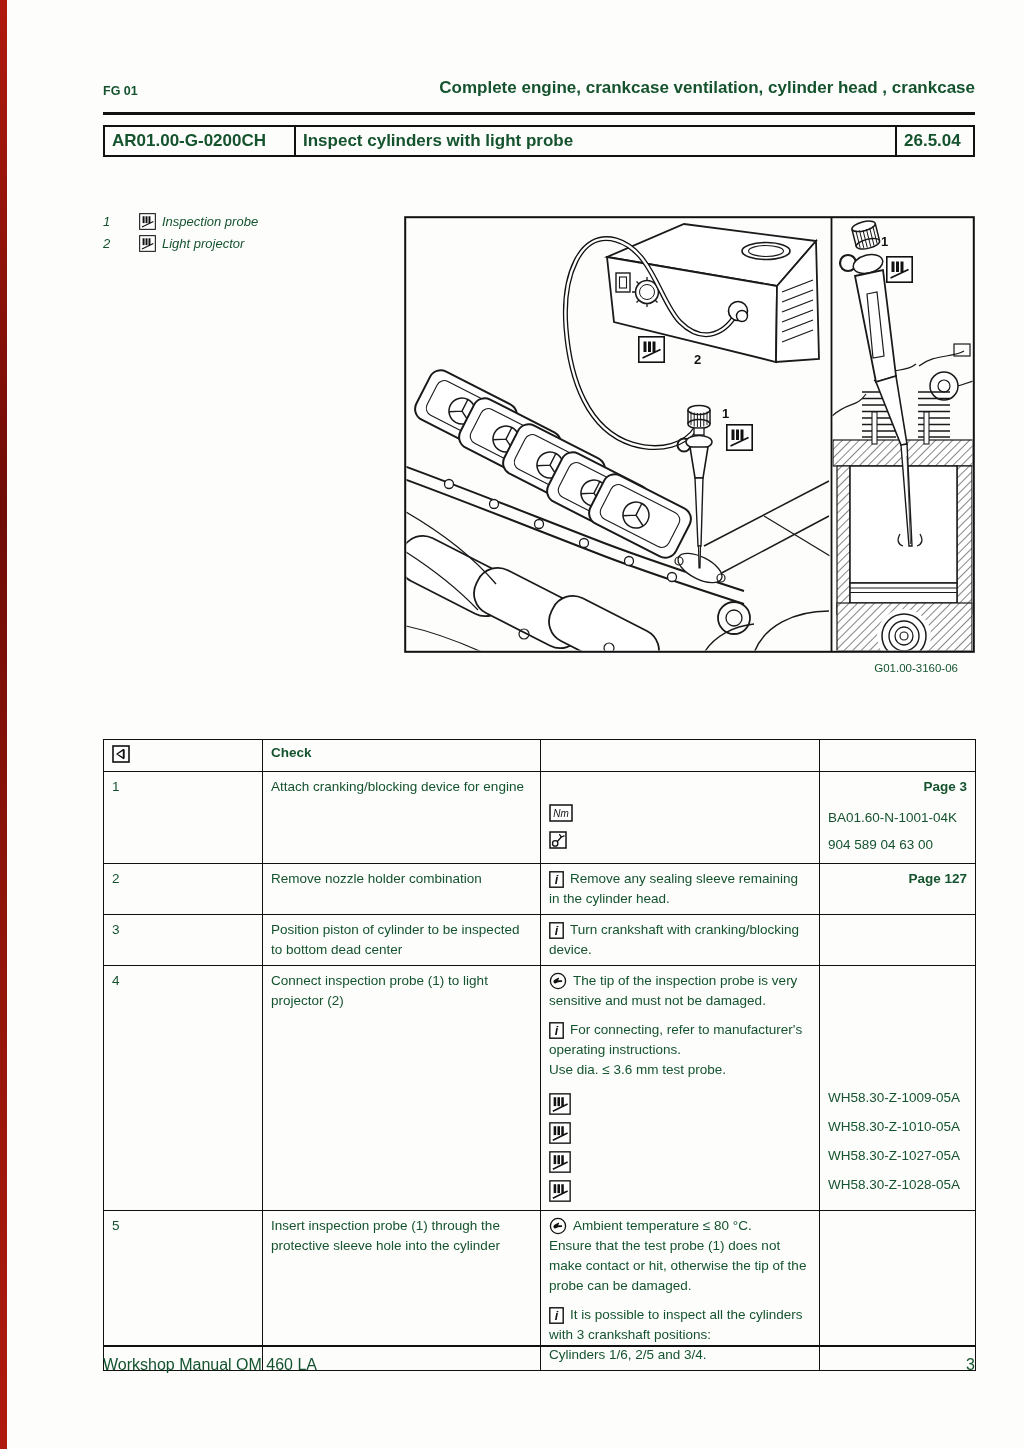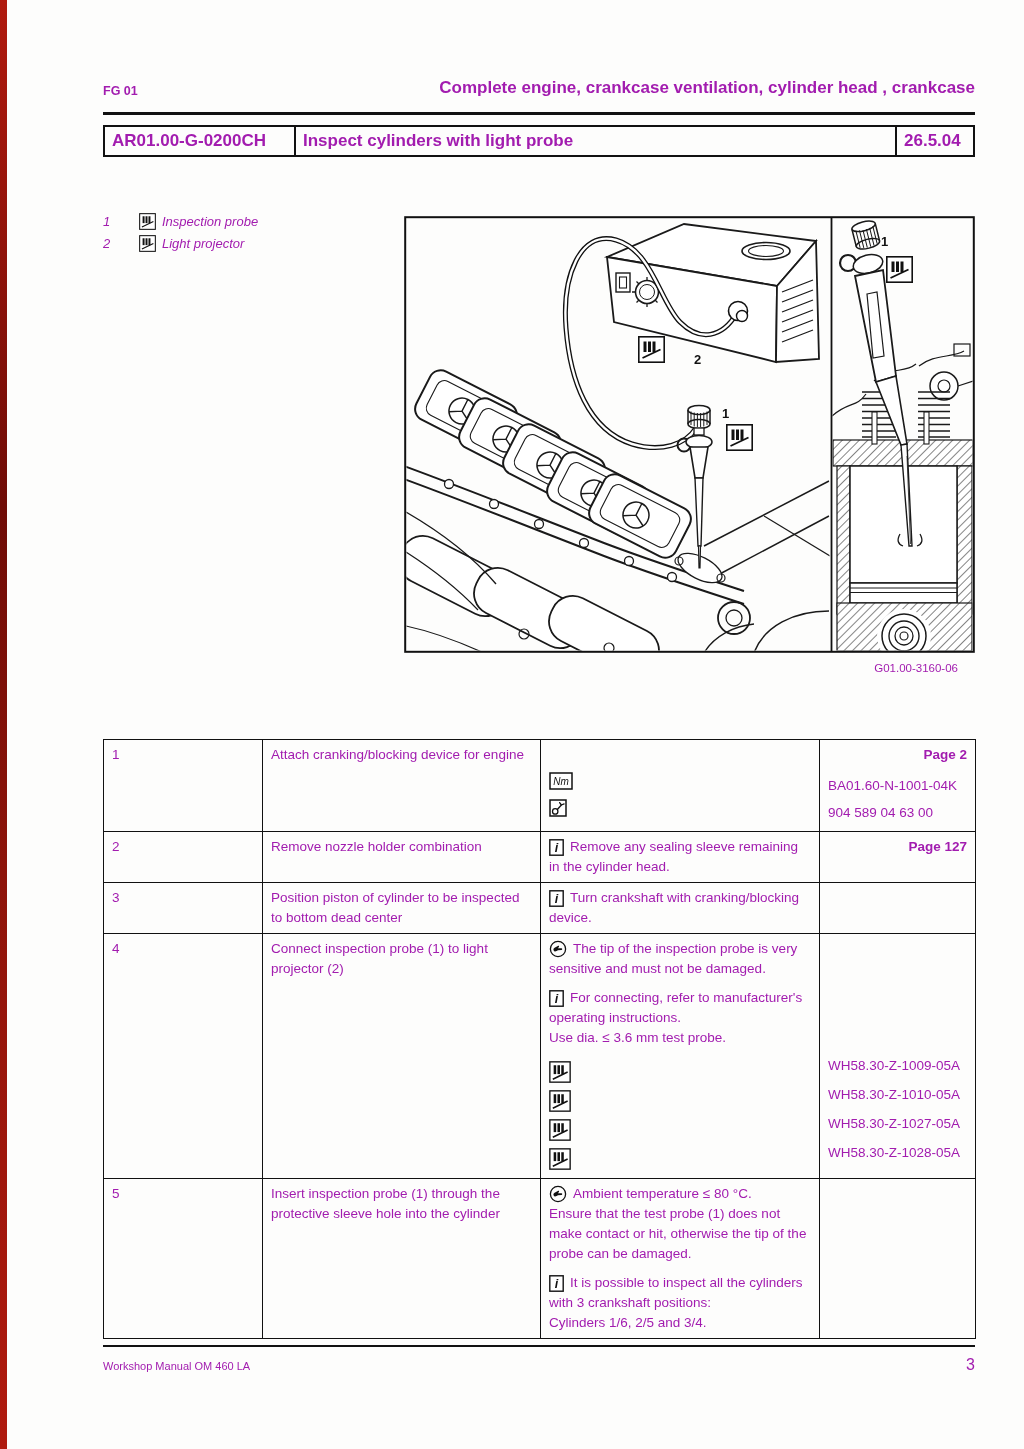--- a/index.html
+++ b/index.html
@@ -1,16 +1,16 @@
 <!DOCTYPE html>
 <html><head>
 <meta charset="utf-8">
 <style>
   html,body{margin:0;padding:0;background:#e8e8e8;}
-  .page{position:relative;width:1024px;height:1449px;background:#fdfdfc;color:#a21caf;
+  .page{position:relative;width:1024px;height:1449px;background:#fdfdfc;color:#14532d;
         font-family:"Liberation Sans", sans-serif;overflow:hidden;}
   .red-edge{position:absolute;left:0;top:0;width:7px;height:100%;
         background:linear-gradient(180deg,#b01a0e 0%,#6f0c06 35%,#8d140a 60%,#b01a0e 100%);}
   .content{position:absolute;left:103px;top:0;width:872px;}
   
   .pg-header{display:flex;justify-content:space-between;align-items:flex-end;padding-top:78px;}
   .fg{font-size:12.5px;font-weight:700;}
   .title{font-size:17px;font-weight:700;text-align:right;}
   .rule-thick{height:3px;background:#111;margin-top:14px;}
   
@@ -43,21 +43,21 @@
   .sz22{width:22px;height:22px;} .sznm{width:24px;height:18px;}
   .szinfo{width:15px;height:17px;} 
   .ico svg{width:100%;height:100%;display:block;}
   .toolln{height:29px;display:flex;align-items:center;}
   .toolrefs{margin-top:112px;}
   .toolrefs .tref{height:29px;display:flex;align-items:center;}
   
   .footer{position:absolute;left:103px;right:49px;top:1345px;}
   .rule-footer{height:2px;background:#111;}
   .foot-row{display:flex;justify-content:space-between;align-items:baseline;margin-top:9px;}
-  .foot-left{font-size:11px;}
+  .foot-left{font-size:16px;}
   .pageno{font-size:16px;}
   svg text{font-family:"Liberation Sans",sans-serif;}
 </style>
 </head>
 <body>
 
 <div class="page">
   <div class="red-edge"></div>
   <div class="content">
 
@@ -310,20 +310,32 @@
     </div>
 
     <table class="main">
       <colgroup>
           <col class="w1">
           <col class="w2">
           <col class="w3">
           <col class="w4">
         </colgroup>
       <tbody>
+          <tr class="hd">
+        <td><span class="ico sz18">
+  <svg viewBox="0 0 18 18" xmlns="http://www.w3.org/2000/svg">
+    <rect x="1" y="1" width="16" height="16" fill="#fff" stroke="#111" stroke-width="1.6"></rect>
+    <polygon points="11.5,4.6 5,9 11.5,13.4" fill="none" stroke="#111" stroke-width="1.4" stroke-linejoin="round"></polygon>
+    <line x1="11.9" y1="4.6" x2="11.9" y2="13.4" stroke="#111" stroke-width="1.4"></line>
+  </svg>
+</span></td>
+        <td>Check</td>
+        <td></td>
+        <td></td>
+      </tr>
 
       <tr style="height:84px">
         <td class="numcell">1</td>
         <td class="checkcell">Attach cranking/blocking device for engine</td>
         <td class="infocell">
           <div class="ln"></div>
           <div class="ln">
                 <span class="ico sznm">
   <svg viewBox="0 0 24 18" xmlns="http://www.w3.org/2000/svg">
     <rect x="1" y="1" width="22" height="16" fill="#fff" stroke="#111" stroke-width="1.5"></rect>
@@ -336,21 +348,21 @@
   <svg viewBox="0 0 18 18" xmlns="http://www.w3.org/2000/svg">
     <rect x="1" y="1" width="16" height="16" fill="#fff" stroke="#111" stroke-width="1.5"></rect>
     <circle cx="6.2" cy="12.4" r="2.7" fill="none" stroke="#111" stroke-width="1.3"></circle>
     <path d="M8.1,10.8 L12.4,6" fill="none" stroke="#111" stroke-width="1.3"></path>
     <path d="M12.4,6 L10.6,3.6 M12.4,6 L15.1,4.9" fill="none" stroke="#111" stroke-width="1.3" stroke-linecap="round"></path>
   </svg>
 </span>
               </div>
         </td>
         <td class="refcell">
-          <div class="ln pg">Page 2</div>
+          <div class="ln pg">Page 3</div>
           <div class="ln">BA01.60-N-1001-04K</div>
           <div class="ln">904 589 04 63 00</div>
         </td>
       </tr>
 
       <tr style="height:49px">
         <td class="numcell">2</td>
         <td class="checkcell">Remove nozzle holder combination</td>
         <td class="infocell">
           <p class="note"><span class="ico szinfo">

